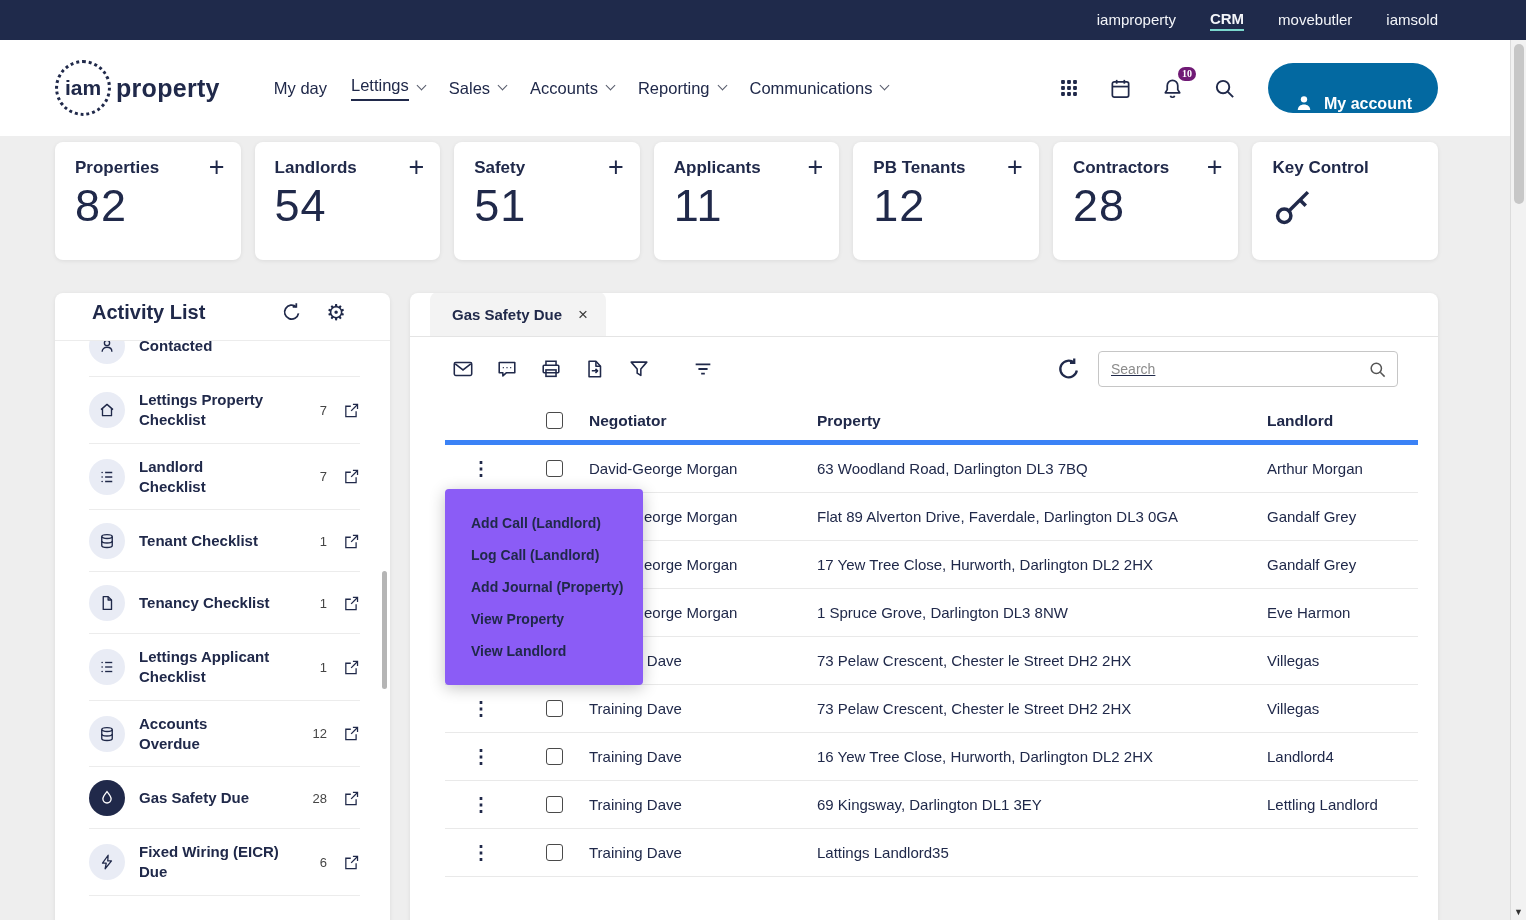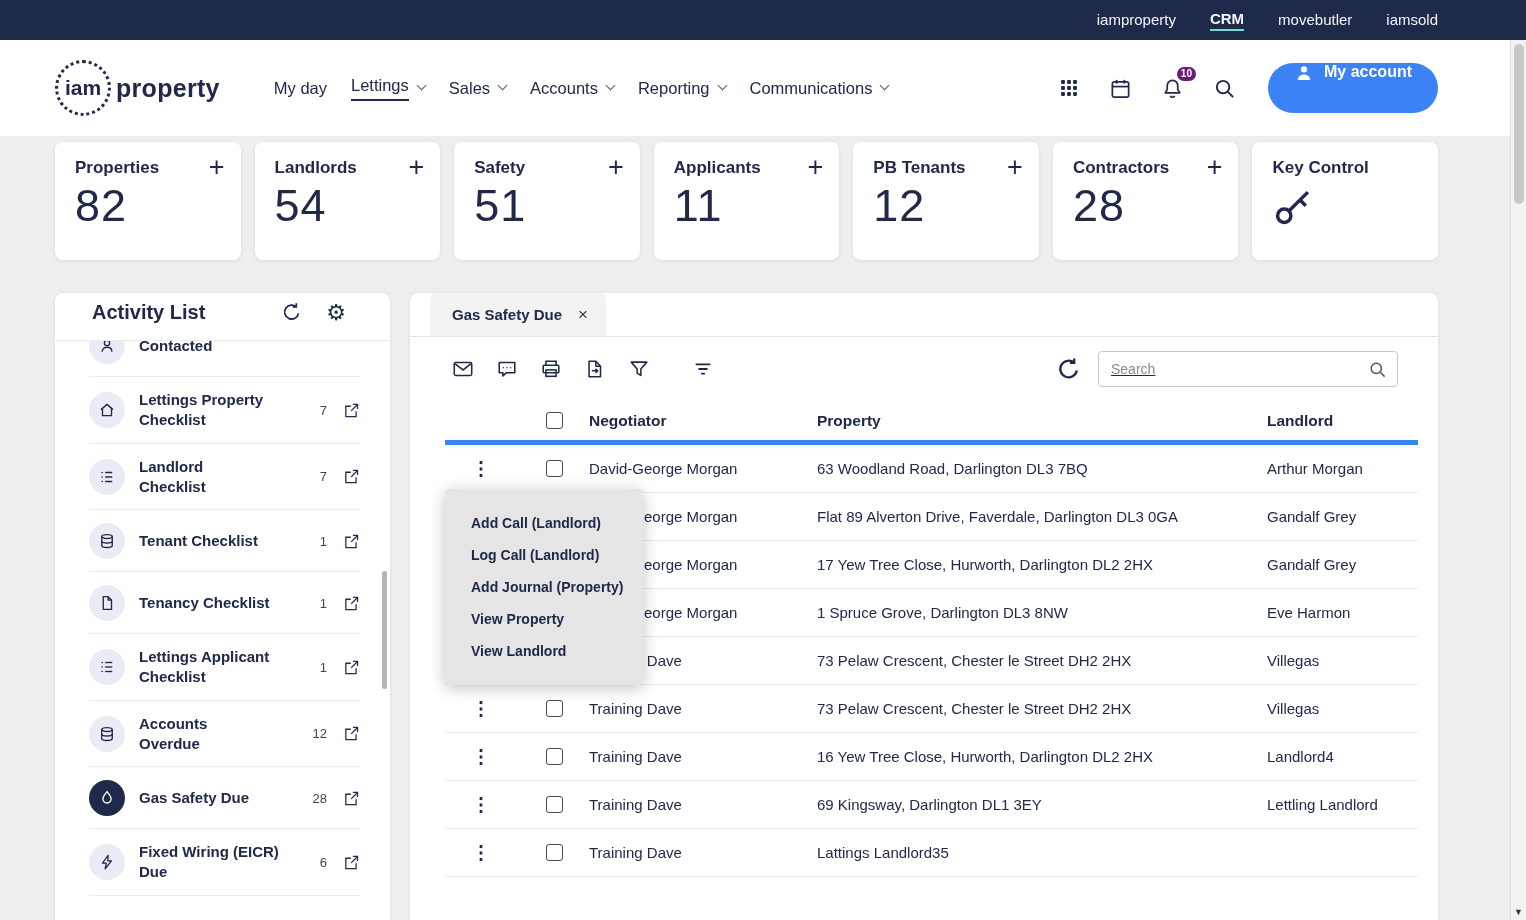--- a/index.html
+++ b/index.html
@@ -38,25 +38,25 @@
   .chev {
     width:7px; height:7px;
     border-right:1.6px solid #565b6b; border-bottom:1.6px solid #565b6b;
     transform:rotate(45deg); margin-left:9px; margin-top:-5px;
   }
   .header-right { margin-left:auto; display:flex; align-items:center; gap:26px; }
   .hicon { width:26px; height:26px; display:flex; align-items:center; justify-content:center; cursor:pointer; position:relative; }
   .badge {
     position:absolute; top:-8px; right:-10px;
     background:#701a75; color:#fff; font-size:10px; font-weight:700;
-    padding:2px 4px; border-radius:9px; line-height:1;
+    padding:2px 4px; border-radius:9px; line-height:1;font-family:Liberation Serif, serif;
   }
   .account-btn {
-    height:50px; border-radius:25px; background:#3b82f6; color:#fff; border:none;
-    display:flex; align-items:flex-start; gap:10px; padding:0 26px;
+    height:50px; border-radius:25px; background:#0369a1; color:#fff; border:none;
+    display:flex; align-items:flex-end; gap:10px; padding:0 26px;
     font-size:16px; font-weight:700; cursor:pointer; margin-left:4px;
     font-family:inherit;
   }
 
   
   .stats { display:flex; gap:14px; margin:6px 88px 0 55px; }
   .stat-card {
     flex:1; background:#fff; border-radius:8px; height:118px;
     box-shadow:0 1px 4px rgba(0,0,0,.08);
     padding:16px 16px 14px 20px; position:relative; cursor:pointer;
@@ -145,21 +145,21 @@
   .trow { height:48px; border-bottom:1px solid #e9e9e9; font-size:15px; }
   .kebab { justify-self:center; font-size:19px; font-weight:700; color:#20294a; cursor:pointer; }
   .cb {
     width:17px; height:17px; border:1.6px solid #4a4a4a; border-radius:3px;
     margin-left:29px; cursor:pointer; background:#fff;
   }
   .cell { overflow:hidden; white-space:nowrap; text-overflow:ellipsis; padding-right:12px; }
 
   .ctx-menu {
     position:absolute; left:35px; top:196px; width:198px;
-    background:#e5e5e5; border-radius:4px; box-shadow:0 3px 16px rgba(0,0,0,.24);
+    background:#8b5cf6; border-radius:4px; box-shadow:0 3px 16px rgba(0,0,0,.24);
     padding:18px 0; z-index:20;
   }
   .ctx-item { padding:8px 26px; font-size:14px; font-weight:600; color:#20294a; cursor:pointer; white-space:nowrap; }
 
   
   .scrollbar {
     position:absolute; top:40px; right:0; bottom:0; width:16px;
     background:#f2f2f2; border-left:1px solid #dcdcdc; z-index:60;
   }
   .sb-thumb { position:absolute; top:4px; left:3px; width:10px; height:160px; background:#c7c7c7; border-radius:5px; cursor:pointer; }

